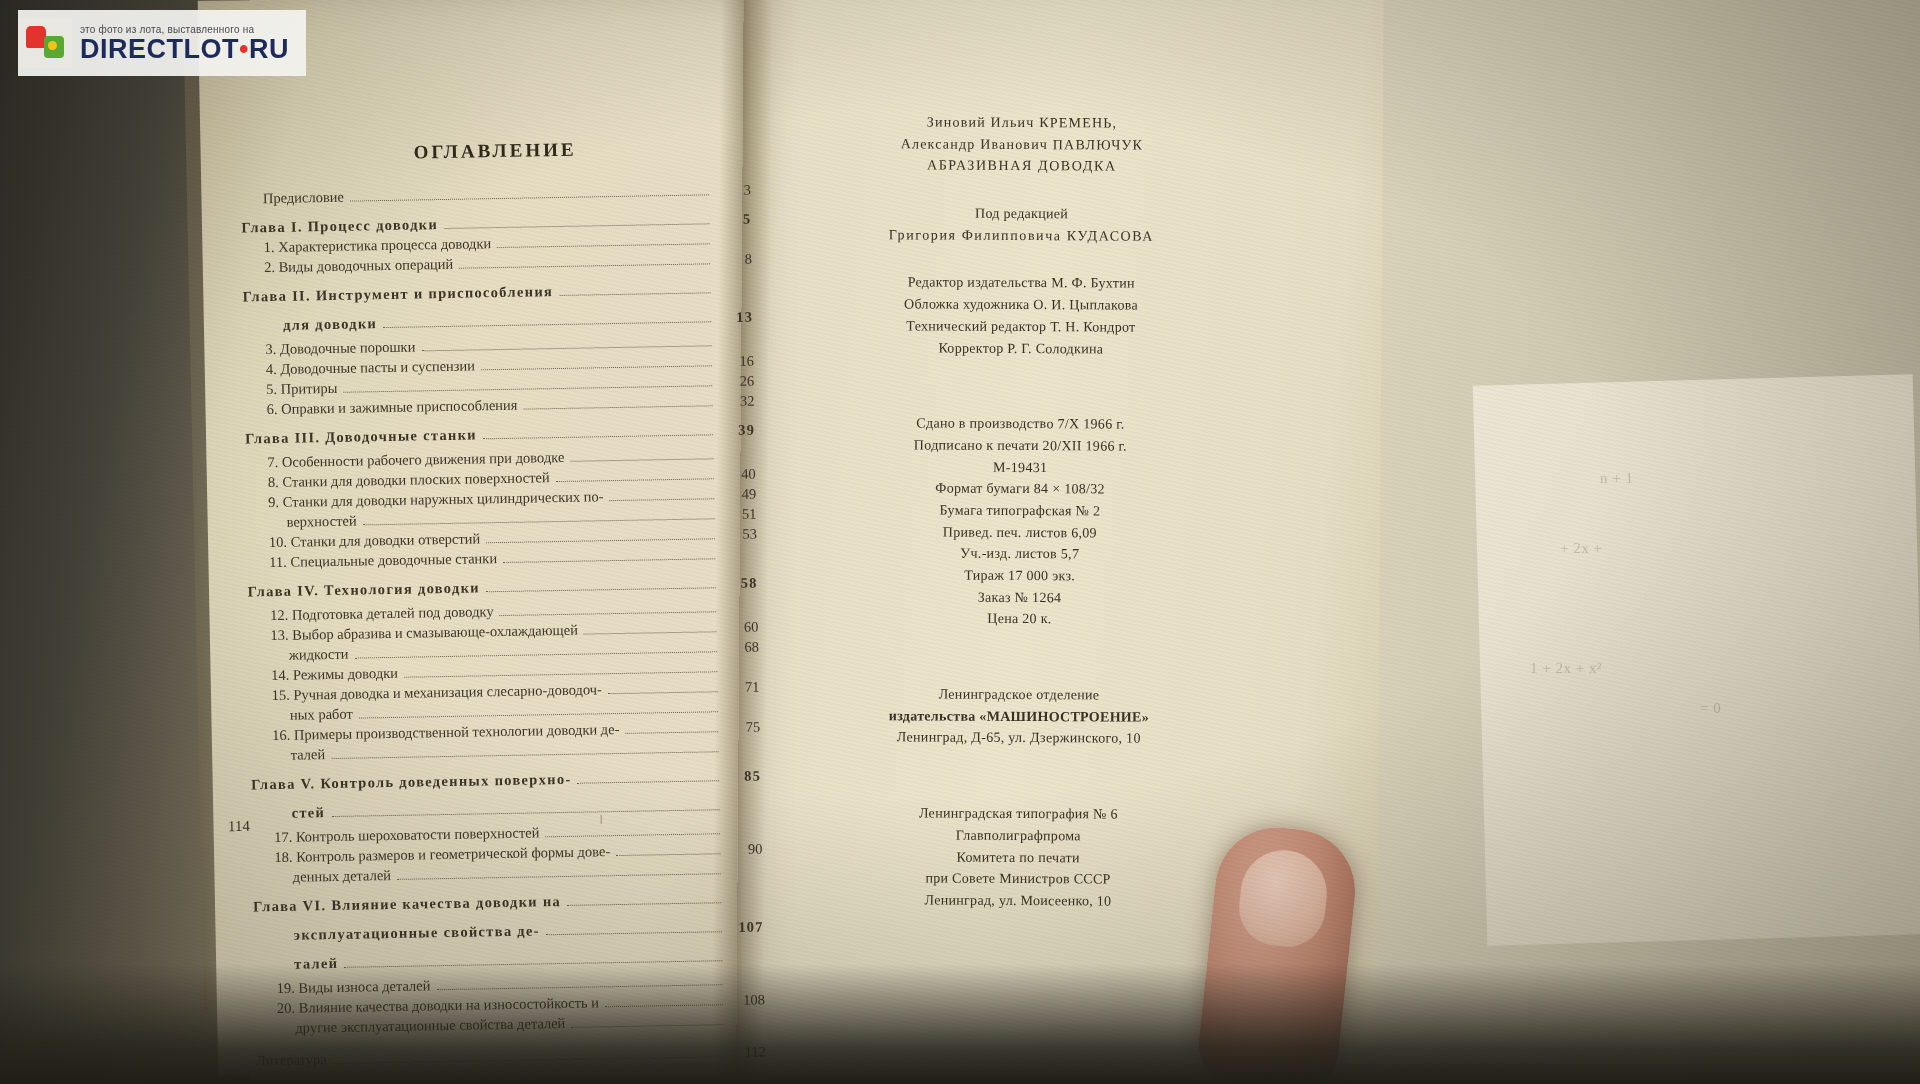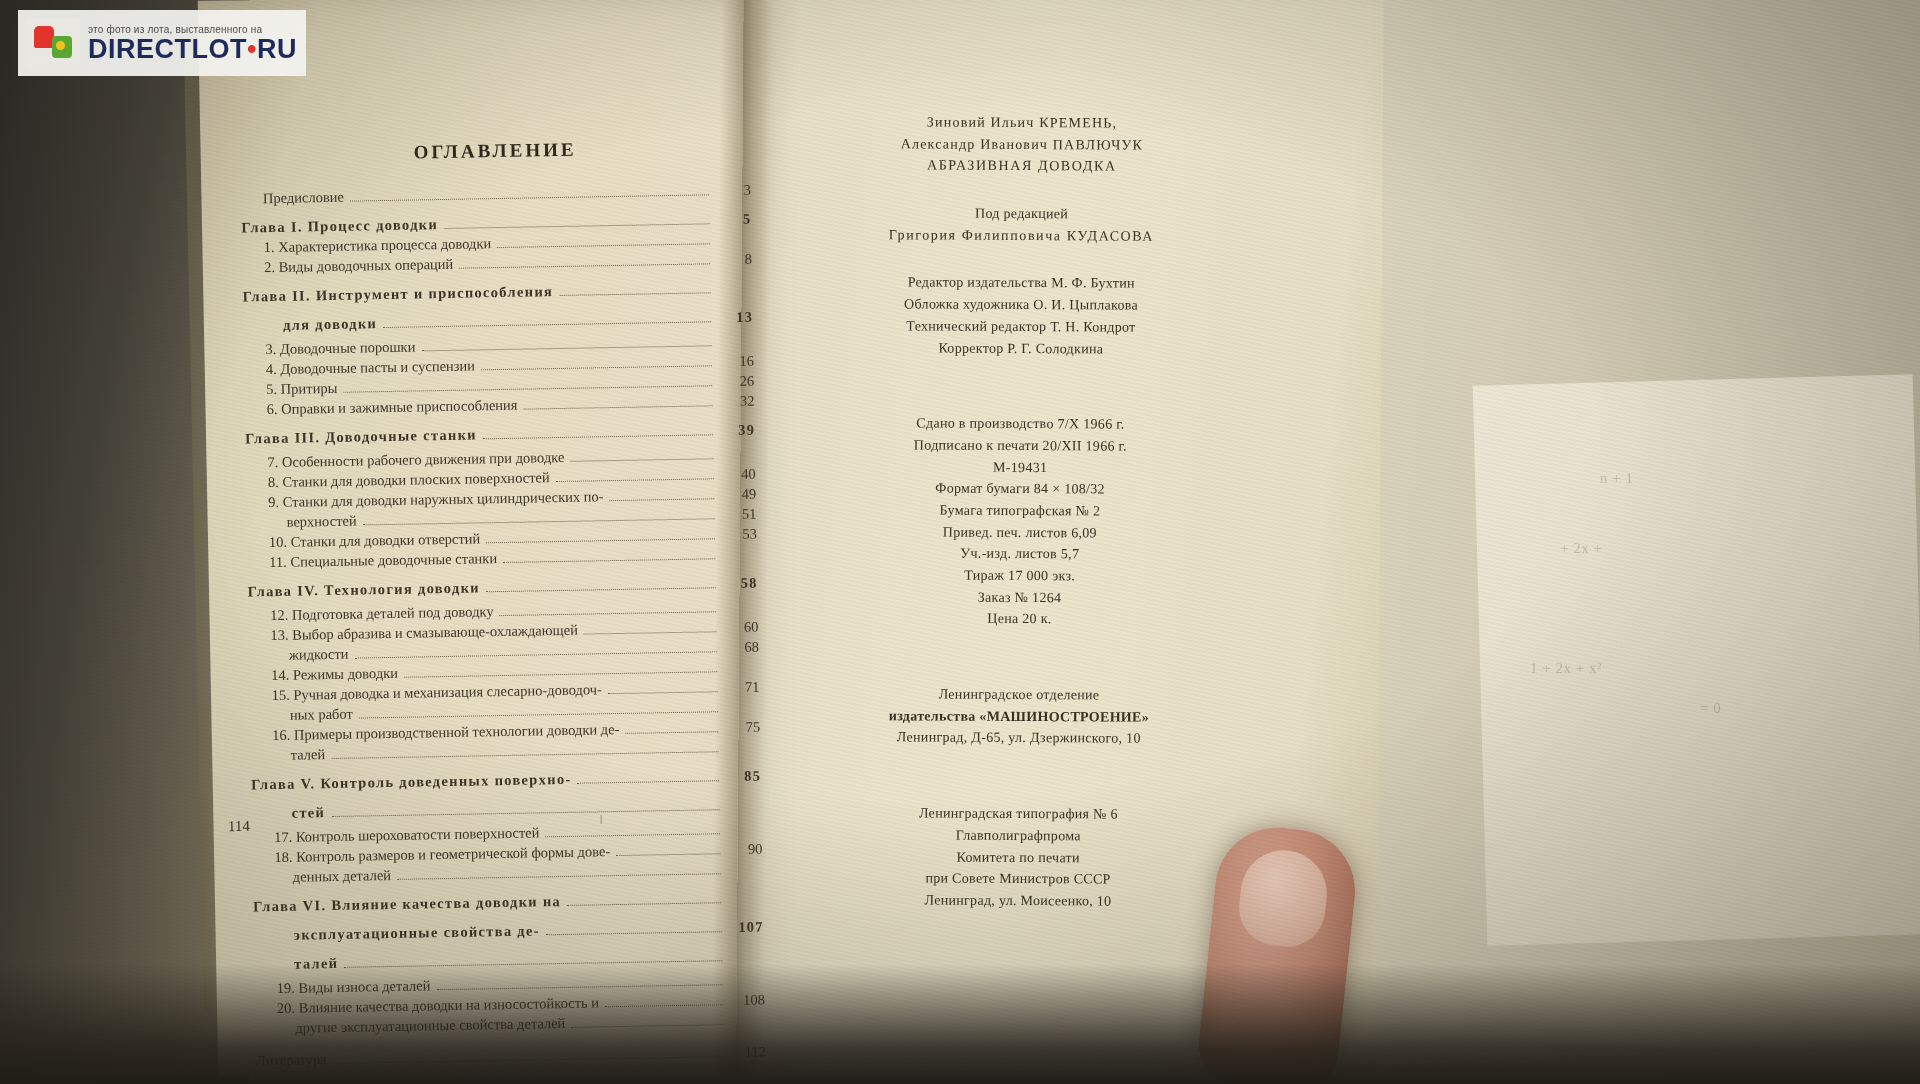--- a/index.html
+++ b/index.html
@@ -128,21 +128,20 @@
   }
 
   
   .watermark {
     position: absolute;
     left: 18px; top: 10px;
     width: 288px; height: 66px;
     background: rgba(243,243,240,0.93);
     display: flex;
     align-items: center;
-    padding-left: 8px;
     box-sizing: border-box;
   }
   .wm-logo {
     width: 54px; height: 50px;
     background: #e9e7e2;
     position: relative;
     flex: 0 0 auto;
     margin-right: 8px;
   }
   .wm-logo .sq-red {

